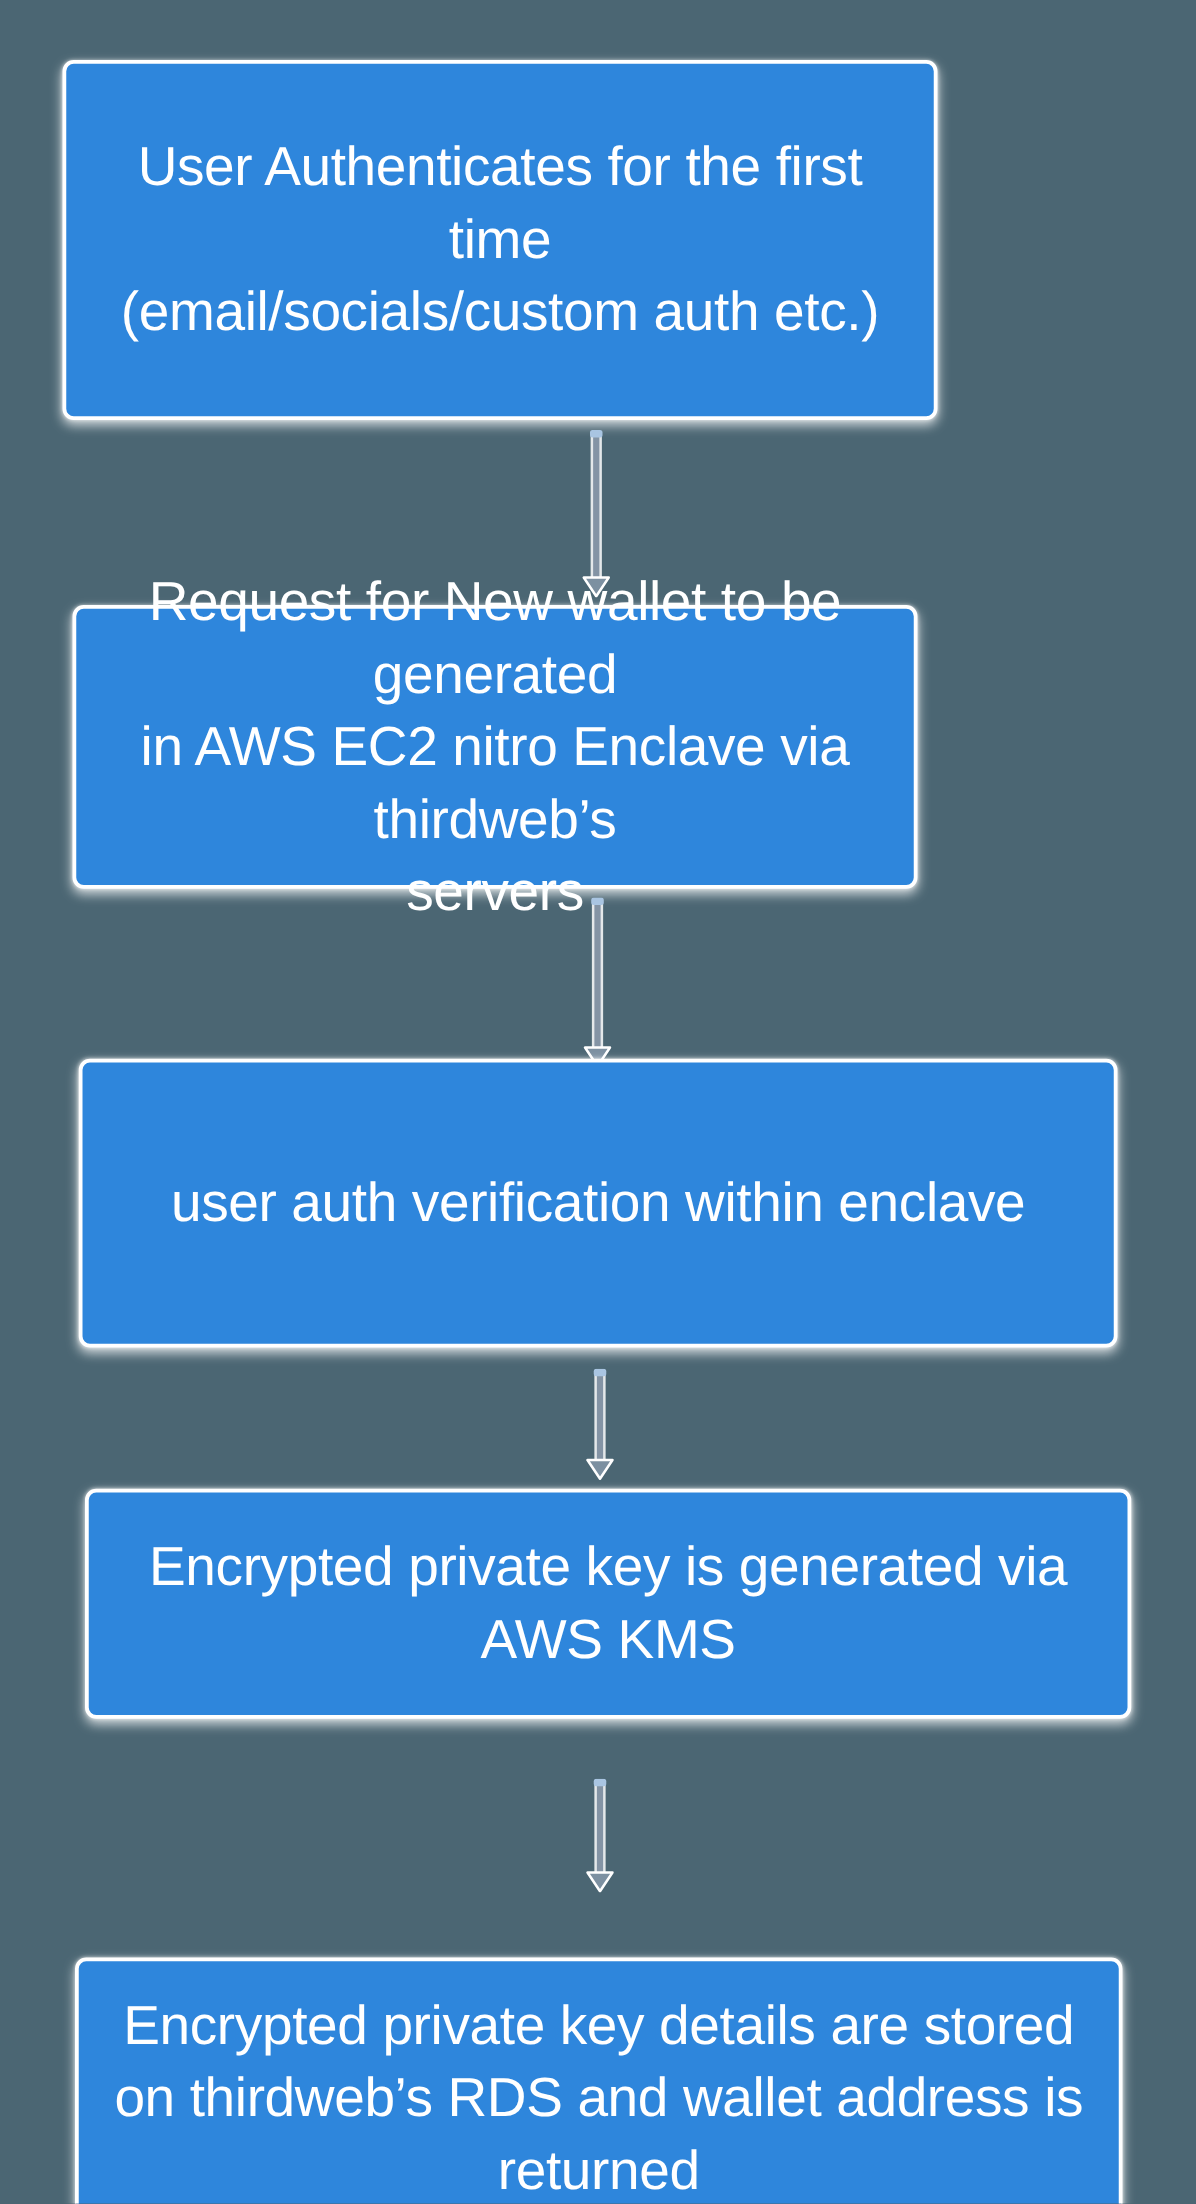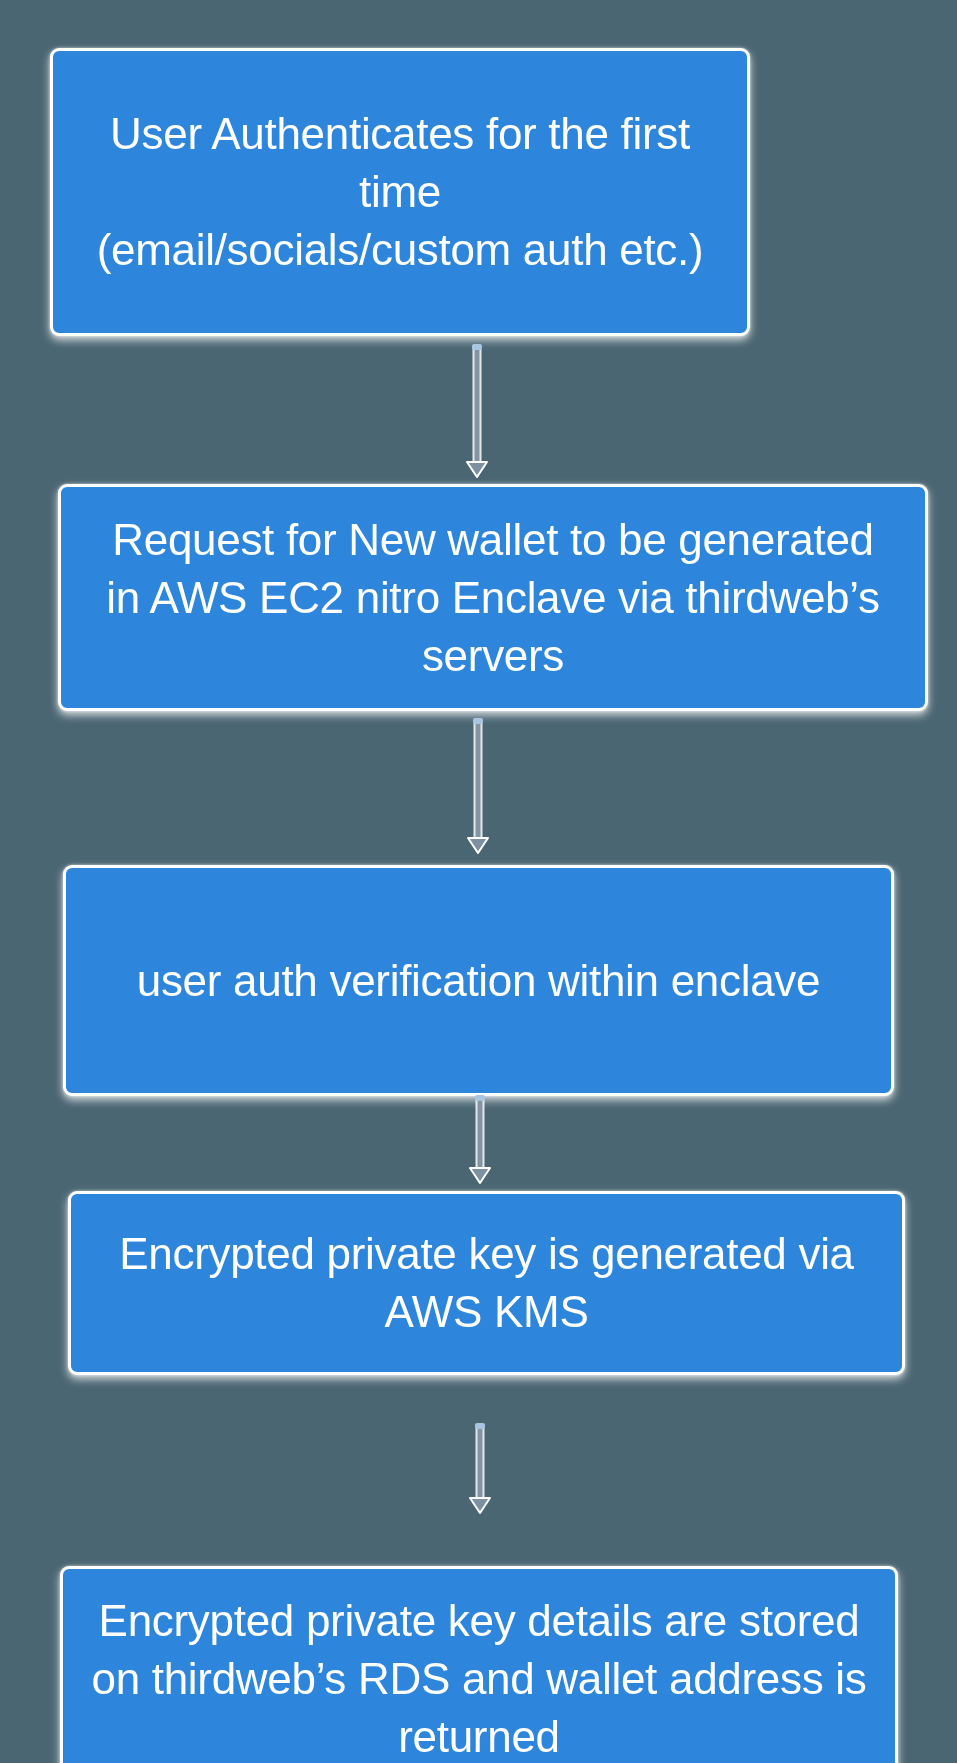--- a/index.html
+++ b/index.html
@@ -31,22 +31,22 @@
     margin: 0;
     color: var(--text, #ffffff);
     font-size: 44px;
     line-height: 58px;
     font-weight: 400;
     letter-spacing: -0.3px;
     text-align: center;
     white-space: pre-line;
   }
   .node-1 { left: 50px;  top: 48px;   width: 700px; height: 288px; }
-  .node-2 { left: 58px;  top: 484px;  width: 870px; height: 227px; }
-  .node-3 { left: 63px;  top: 865px;  width: 831px; height: 231px; }
+  .node-2 { left: 58px;  top: 484px;  width: 676px; height: 227px; }
+  .node-3 { left: 63px;  top: 847px;  width: 831px; height: 231px; }
   .node-4 { left: 68px;  top: 1191px; width: 837px; height: 184px; }
   .node-5 { left: 60px;  top: 1521px; width: 838px; height: 226px; margin-top: 45px; }
 
   .connector { position: absolute; }
   .connector svg { display: block; }
   .c1 { left: 463px; top: 344px;  }
   .c2 { left: 464px; top: 718px;  }
   .c3 { left: 466px; top: 1095px; }
   .c4 { left: 466px; top: 1423px; }
 

